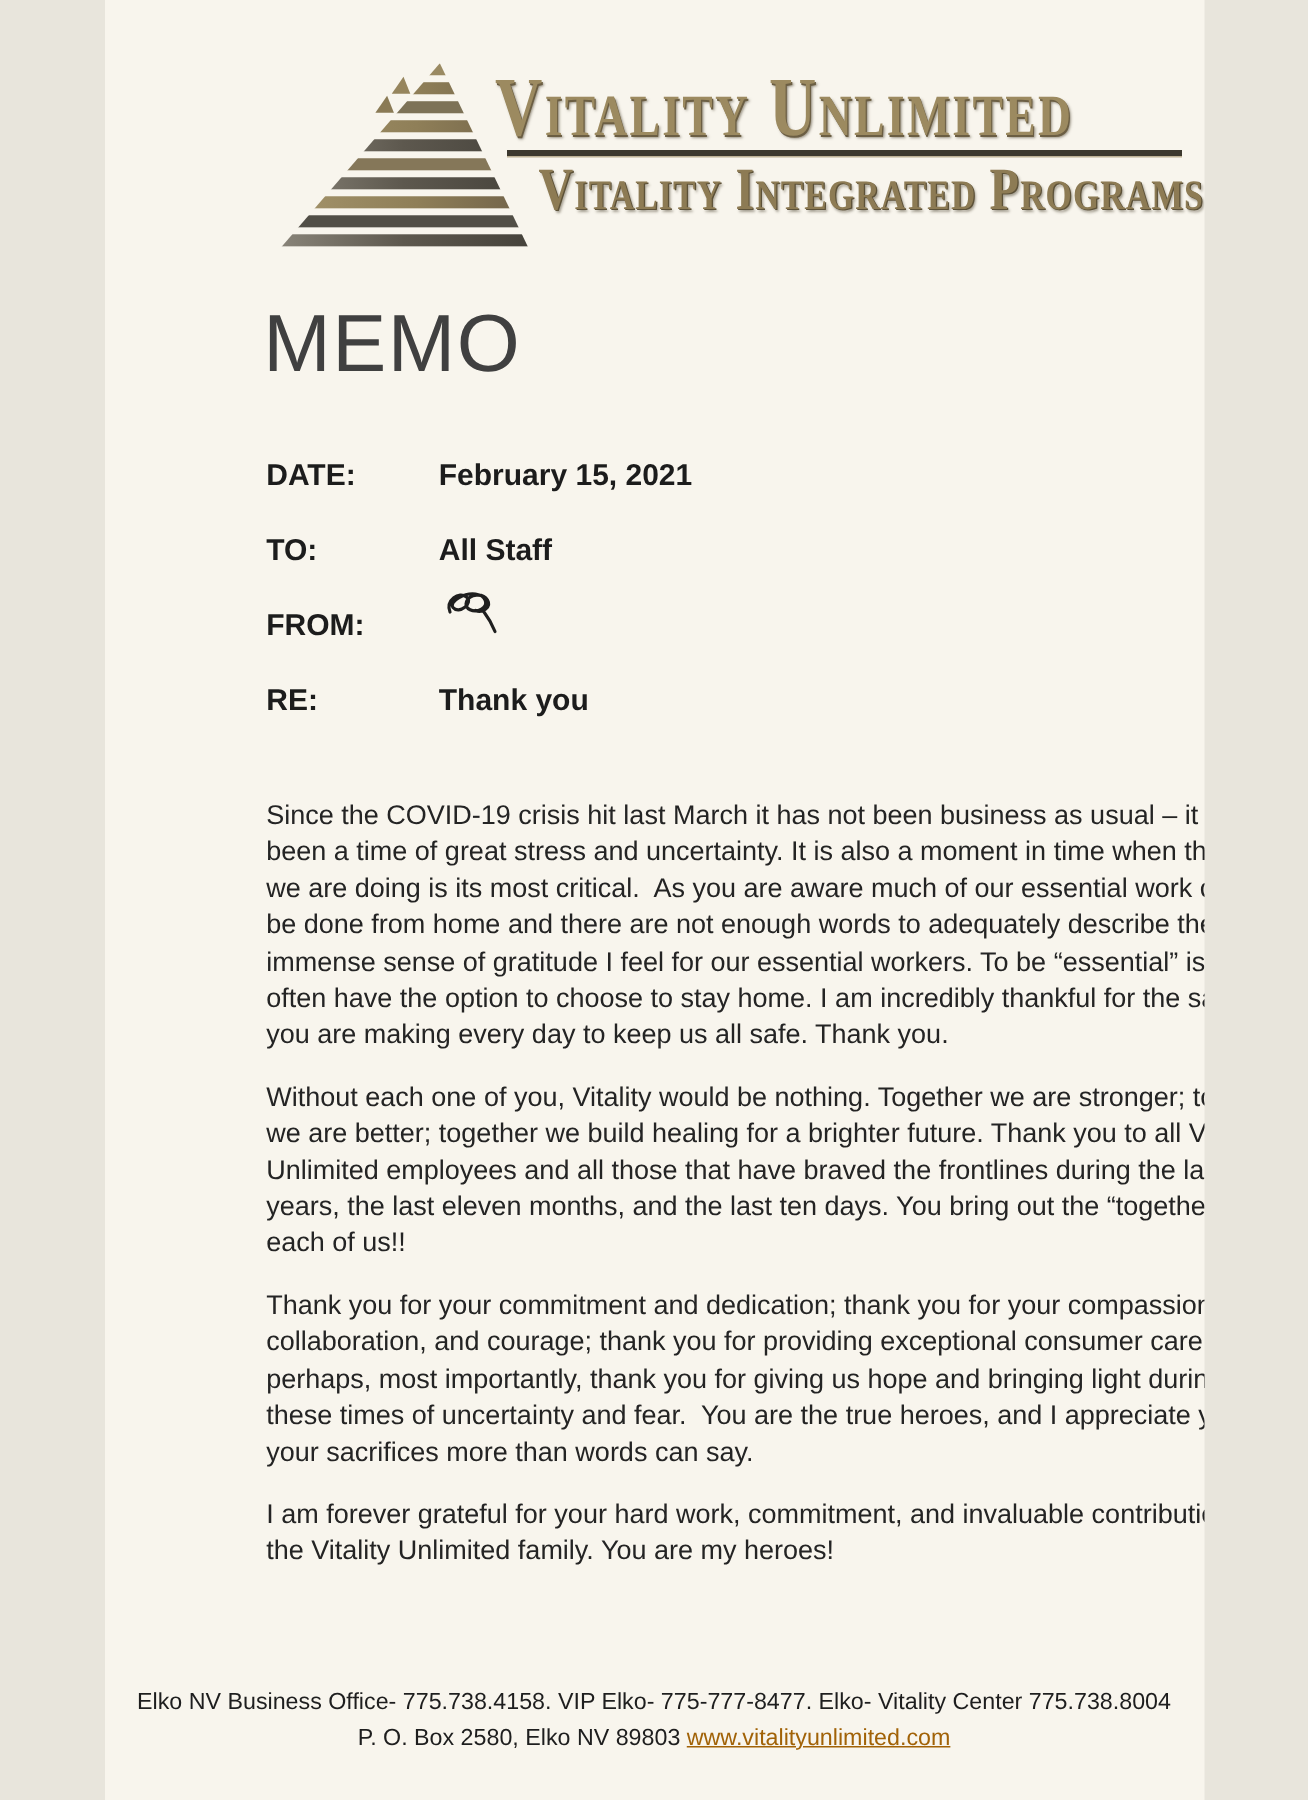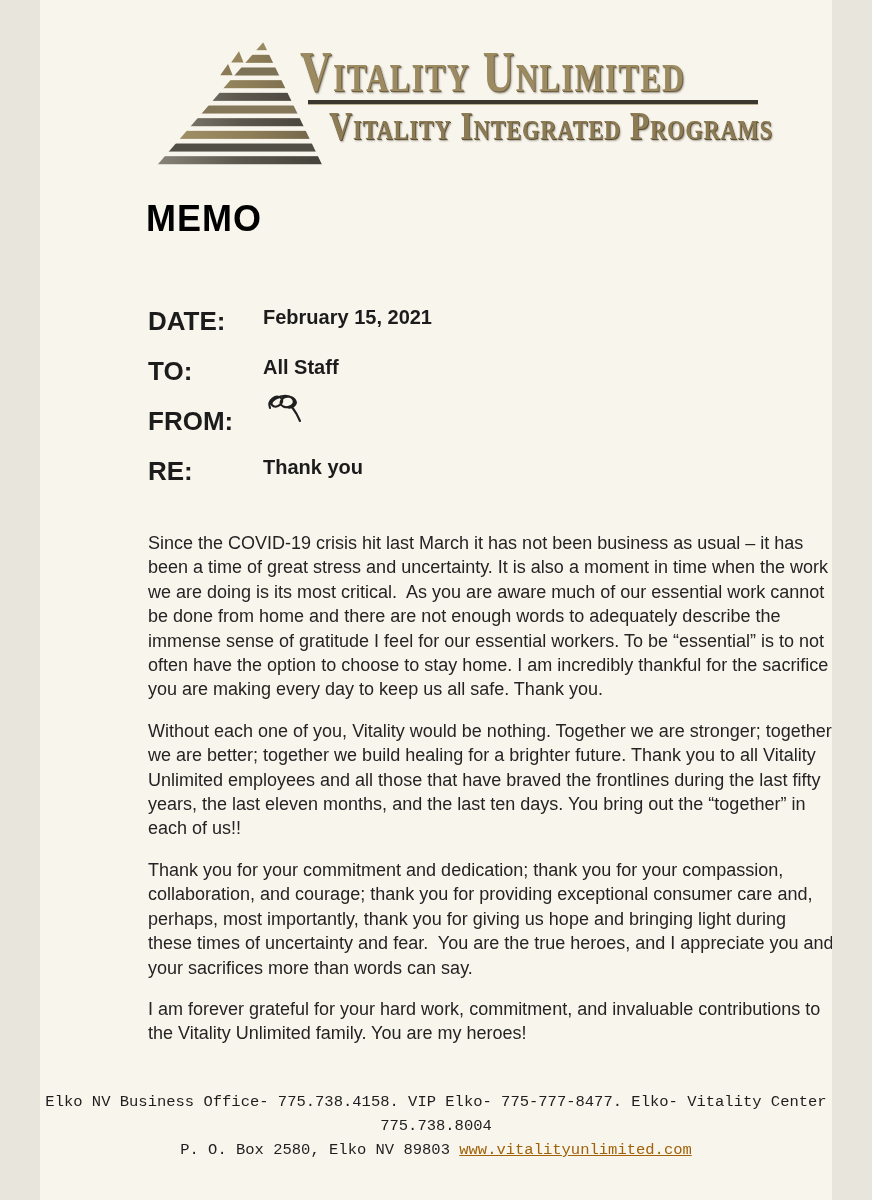--- a/index.html
+++ b/index.html
@@ -1,23 +1,24 @@
 <!DOCTYPE html>
 <html><head>
 <meta charset="utf-8">
 <style>
   html, body { margin: 0; padding: 0; background: #e8e5dc; }
   .page {
     position: relative;
-    width: 792px;
+    width: 712px;
     height: 1200px;
     margin: 0 auto;
     background: #f8f5ed;
     font-family: "Liberation Sans", sans-serif;
     overflow: hidden;
+    padding-left: 21px;
   }
 
   
   .logo-triangle {
     position: absolute;
     left: 114px;
     top: 42px;
     width: 170px;
     height: 127px;
   }
@@ -59,32 +60,32 @@
     transform: scaleX(0.80);
     transform-origin: left top;
     white-space: nowrap;
   }
 
   
   .memo-title {
     position: absolute;
     left: 106px;
     top: 198px;
-    font-size: 36px;
-    font-weight: bold;
+    font-size: 54px;
+    font-weight: normal;
     letter-spacing: 1px;
-    color: #000000;
+    color: #404040;
   }
 
   
   .fields { position: absolute; left: 108px; top: 306px; }
   .field-row { display: flex; align-items: flex-start; height: 50px; }
   .field-label {
     width: 115px;
-    font-size: 26px;
+    font-size: 20px;
     font-weight: bold;
     color: #1c1c1c;
   }
   .field-value {
     font-size: 20px;
     font-weight: bold;
     color: #1c1c1c;
     position: relative;
     white-space: nowrap;
     text-align: center;
@@ -107,26 +108,25 @@
     color: #242424;
   }
   .body-text p { margin: 0 0 17px 0; white-space: pre-wrap; }
   .body-text p.last { margin-top: 5px; }
 
   
   .footer {
     position: absolute;
     left: 0;
     right: 0;
-    top: 1090px;
+    top: 1123px;
     text-align: center;
     font-size: 15.5px;
     line-height: 24px;
     color: #1e1e1e;
-    font-family: Liberation Mono, monospace;
   }
   .footer a, .footer .site-link {
     color: #a16207;
     text-decoration: underline;
     cursor: pointer;
   }
 </style>
 </head>
 <body>
 

